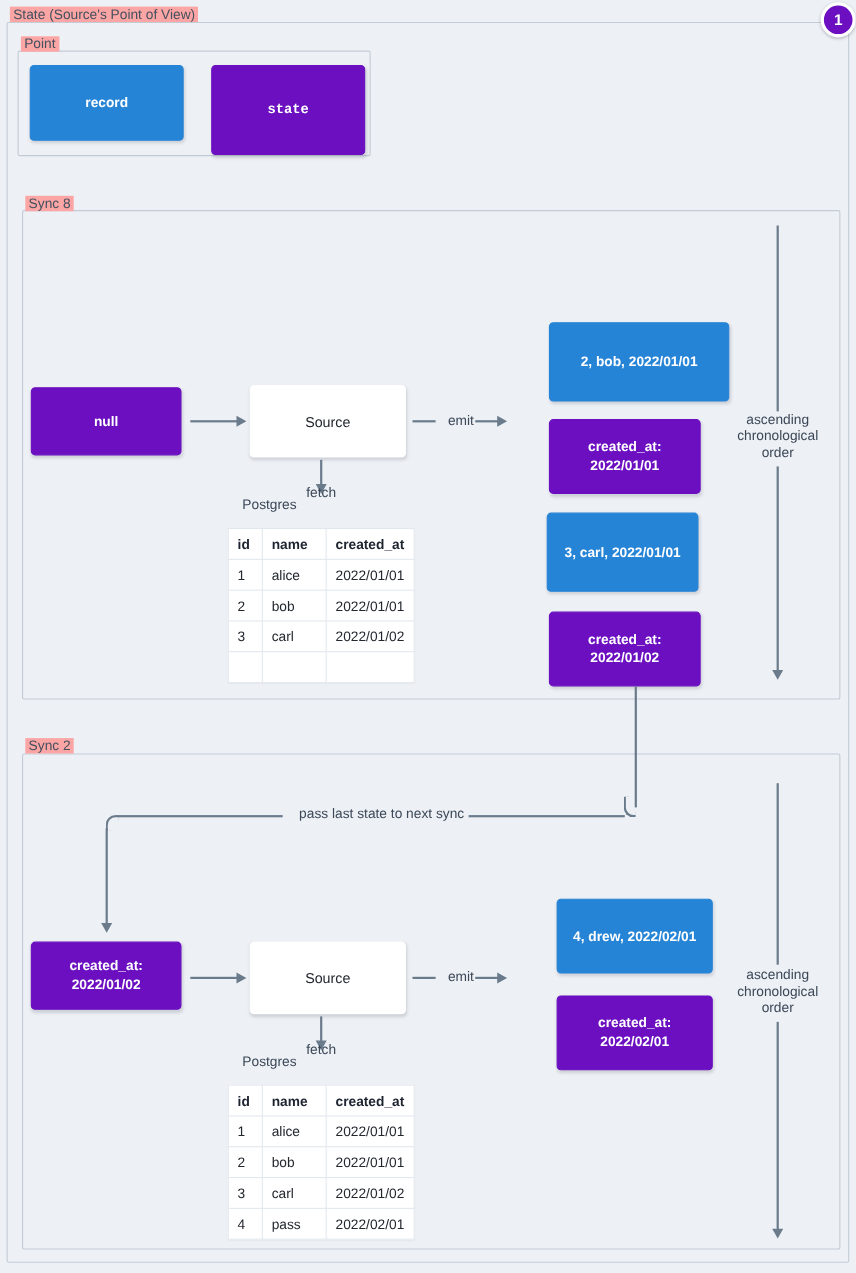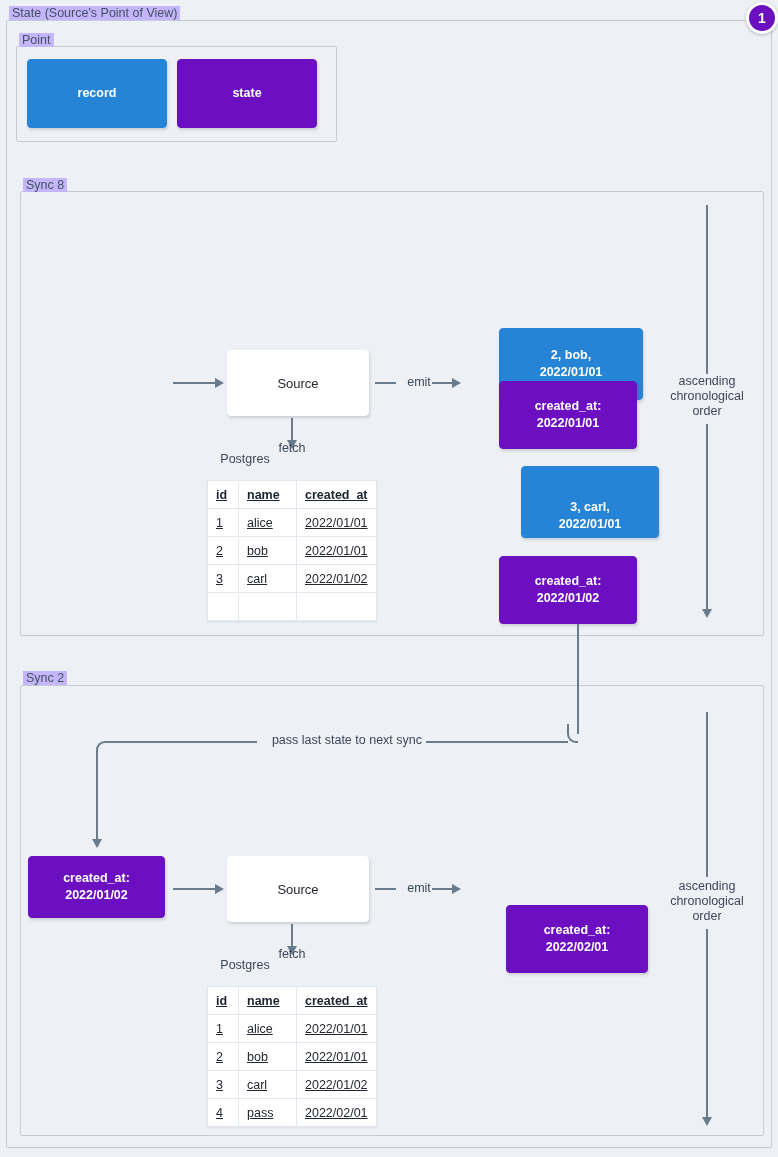--- a/index.html
+++ b/index.html
@@ -25,39 +25,39 @@
     position: absolute;
     border: 1px solid #c3ccd6;
     border-radius: 2px;
     background: transparent;
     box-sizing: border-box;
   }
   .group-label {
     position: absolute;
     font-size: 12.5px;
     color: #44515e;
-    background: #c4b5fd;
+    background: #fca5a5;
     padding: 0 3px;
     white-space: nowrap;
     line-height: 14px;
   }
 
   
   .node {
     position: absolute;
     box-sizing: border-box;
     border-radius: 4px;
     display: flex;
     align-items: center;
     justify-content: center;
     text-align: center;
     font-size: 12.5px;
     line-height: 17px;
     box-shadow: 1px 2px 3px rgba(30,40,60,0.16);
-    padding: 4px 24px;
+    padding: 4px 7px;
     white-space: pre-line;
   }
   .node.record {
     background: #2684d6;
     color: #ffffff;
     font-weight: bold;
     border: 1px solid #2684d6;
   }
   .node.state {
     background: #6b0fc0;
@@ -100,21 +100,20 @@
   }
   table.db th, table.db td {
     border: 1px solid #e3e8ee;
     height: 28px;
     padding: 0 8px;
     text-align: left;
     font-weight: normal;
     box-sizing: border-box;
     overflow: hidden;
     white-space: nowrap;
-    text-decoration: underline;
   }
   table.db th { font-weight: bold; color: #1d2430; }
   table.db col.c-id { width: 31px; }
   table.db col.c-name { width: 58px; }
   table.db col.c-date { width: 80px; }
 
   
   .ln {
     position: absolute;
     background: #6a7b8c;
@@ -169,27 +168,30 @@
   <div class="group-label" style="left:9px; top:6px;">State (Source's Point of View)</div>
 
   <div class="badge" style="left:746px; top:2px;">1</div>
 
   <div class="group" style="left:16px; top:46px; width:321px; height:96px;"></div>
   <div class="group-label" style="left:19px; top:33px;">Point</div>
 
   <div class="node record" style="left:27px; top:59px; width:140px; height:69px;">
     <span>record</span>
   </div>
-  <div class="node state" style="left:177px; top:59px; width:140px; height:69px;">
+  <div class="node state" style="left:192px; top:59px; width:140px; height:82px;font-family:Liberation Mono, monospace;">
     <span>state</span>
   </div>
 
   <div class="group" style="left:20px; top:191px; width:744px; height:445px;"></div>
   <div class="group-label" style="left:23px; top:178px;">Sync 8</div>
 
+  <div class="node state" style="left:28px; top:352px; width:137px; height:62px;">
+    <span>null</span>
+  </div>
 
   <div class="ln h" style="left:173px; top:382px; width:44px;"></div>
   <div class="arrowhead right" style="left:215px; top:378px;"></div>
 
   <div class="node plain" style="left:227px; top:350px; width:142px; height:66px;">
     <span>Source</span>
   </div>
 
   <div class="ln v" style="left:291px; top:418px; height:24px;"></div>
   <div class="arrowhead down" style="left:287px; top:440px;"></div>
@@ -232,28 +234,28 @@
         <td></td>
       </tr>
     </tbody>
   </table>
 
   <div class="ln h" style="left:375px; top:382px; width:23px;"></div>
   <div class="lbl edge" style="left:396px; top:375px; width:38px;">emit</div>
   <div class="ln h" style="left:432px; top:382px; width:23px;"></div>
   <div class="arrowhead right" style="left:452px; top:378px;"></div>
 
-  <div class="node record" style="left:499px; top:293px; width:144px; height:72px;margin-top:35px;">
+  <div class="node record" style="left:499px; top:293px; width:164px; height:72px;">
     <span>2, bob, 2022/01/01</span>
   </div>
   <div class="node state" style="left:499px; top:381px; width:138px; height:68px;">
     <span>created_at:
 2022/01/01</span>
   </div>
-  <div class="node record" style="left:521px; top:466px; width:138px; height:72px;align-items:flex-end;">
+  <div class="node record" style="left:497px; top:466px; width:138px; height:72px;">
     <span>3, carl, 2022/01/01</span>
   </div>
   <div class="node state" style="left:499px; top:556px; width:138px; height:68px;">
     <span>created_at:
 2022/01/02</span>
   </div>
 
   <div class="ln v" style="left:706px; top:205px; height:169px;"></div>
   <div class="lbl" style="left:658px; top:374px; width:98px;">ascending
 chronological
@@ -326,20 +328,23 @@
         <td>2022/02/01</td>
       </tr>
     </tbody>
   </table>
 
   <div class="ln h" style="left:375px; top:888px; width:23px;"></div>
   <div class="lbl edge" style="left:396px; top:881px; width:38px;">emit</div>
   <div class="ln h" style="left:432px; top:888px; width:23px;"></div>
   <div class="arrowhead right" style="left:452px; top:884px;"></div>
 
+  <div class="node record" style="left:506px; top:817px; width:142px; height:68px;">
+    <span>4, drew, 2022/02/01</span>
+  </div>
   <div class="node state" style="left:506px; top:905px; width:142px; height:68px;">
     <span>created_at:
 2022/02/01</span>
   </div>
 
   <div class="ln v" style="left:706px; top:712px; height:165px;"></div>
   <div class="lbl" style="left:658px; top:879px; width:98px;">ascending
 chronological
 order</div>
   <div class="ln v" style="left:706px; top:929px; height:190px;"></div>

